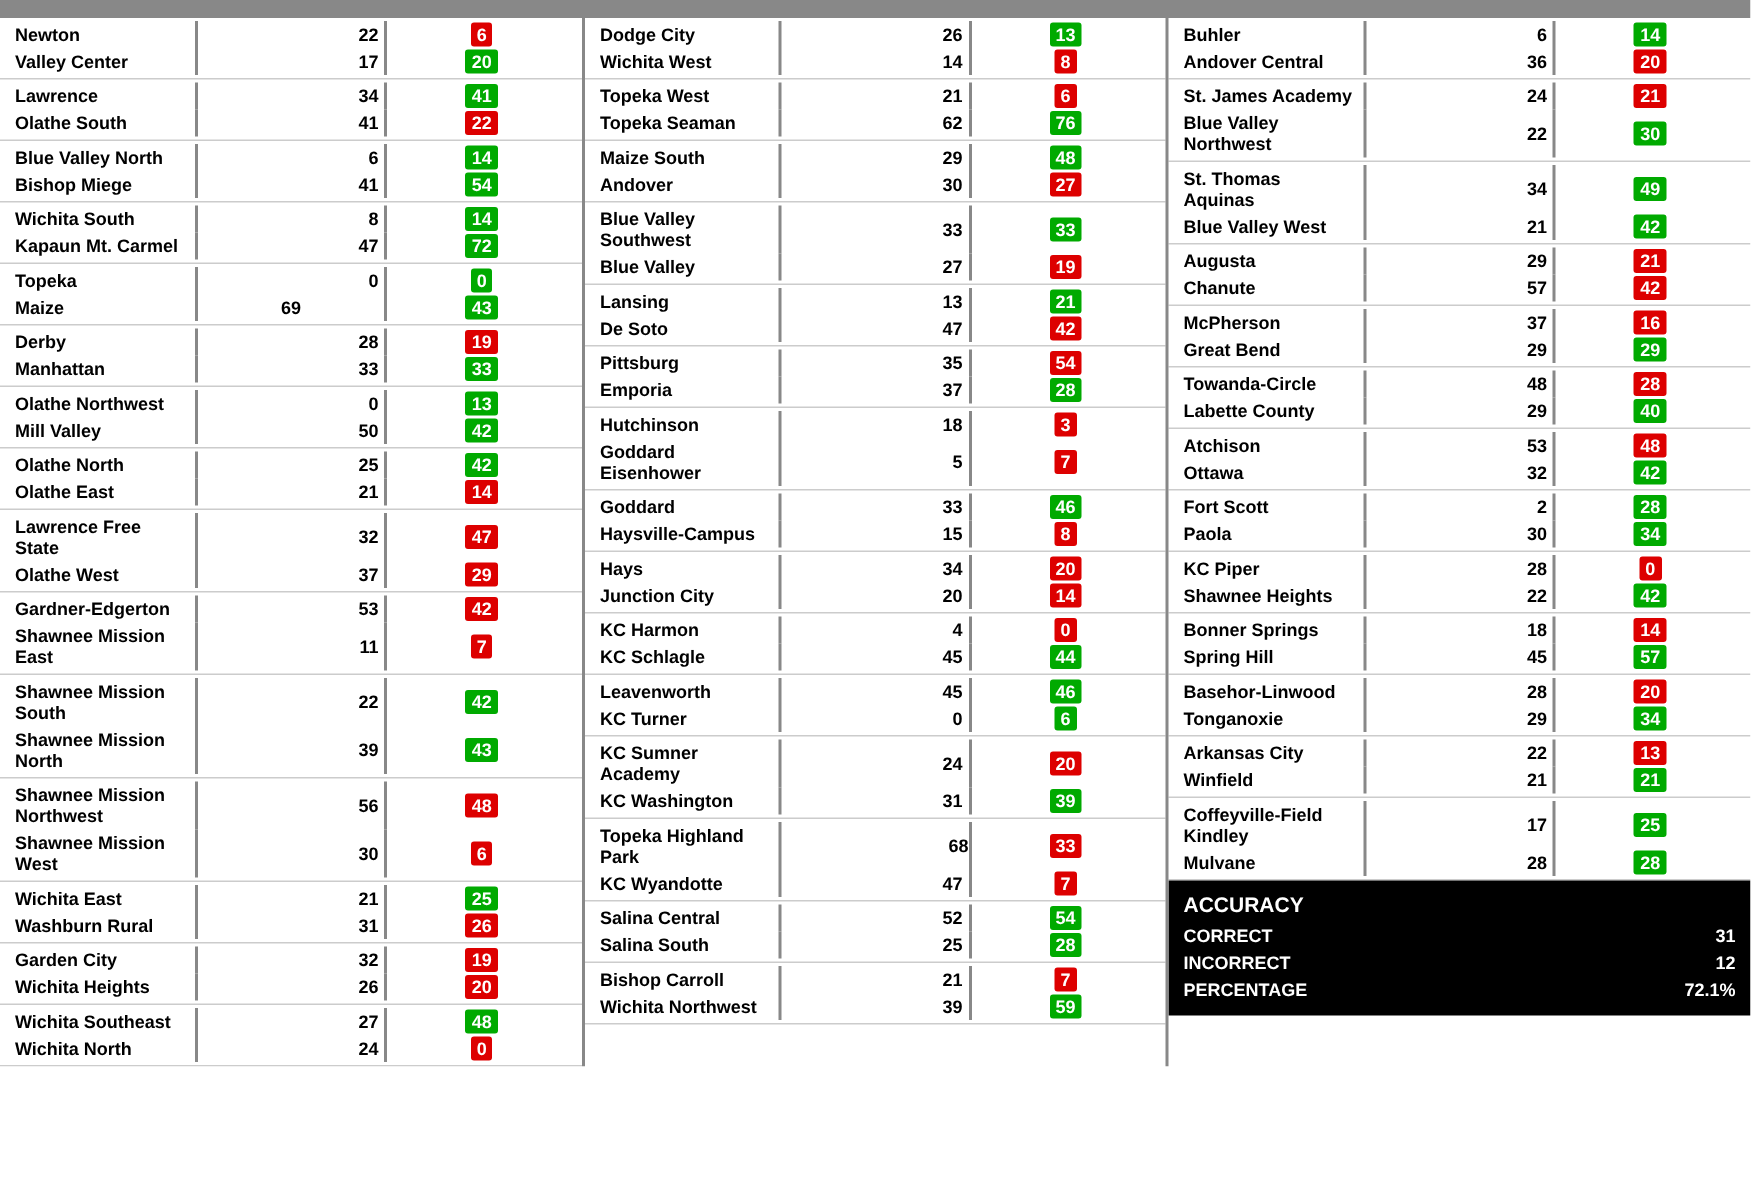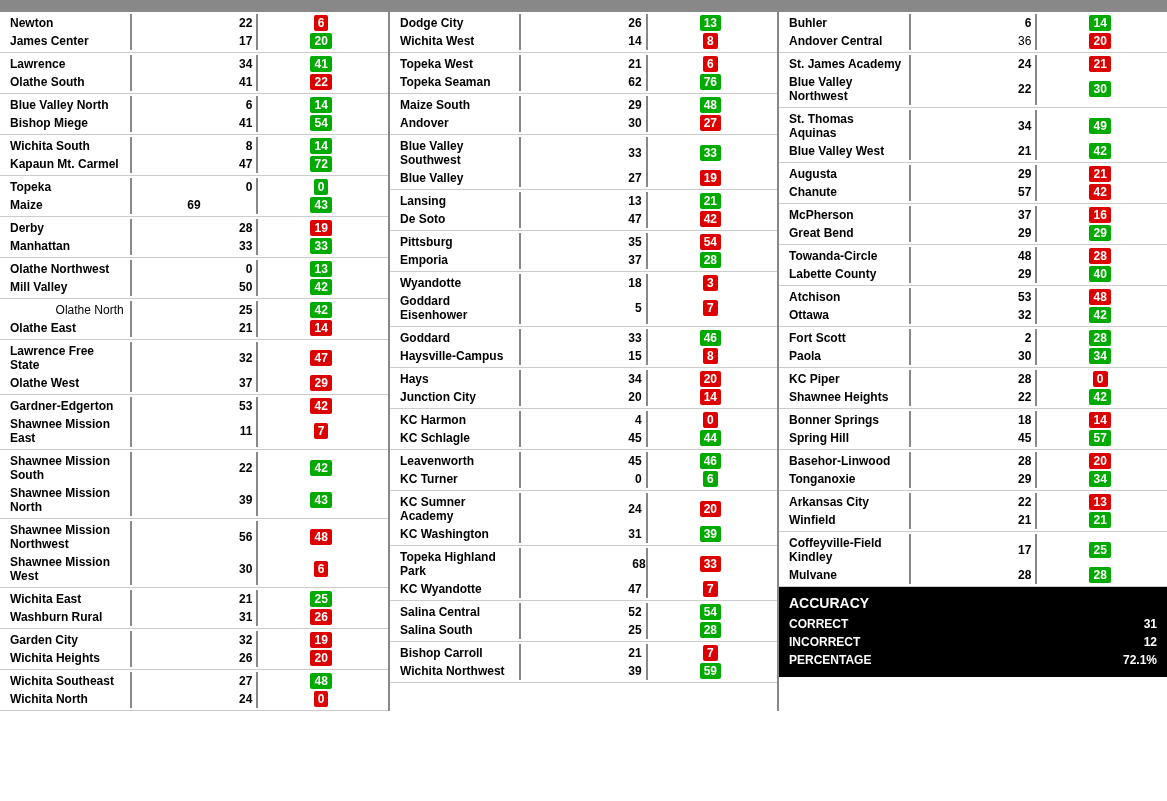--- a/index.html
+++ b/index.html
@@ -99,21 +99,21 @@
               <tr class="game-row">
         <td>
           <table style="width:100%;border-collapse:collapse;">
             <tbody>
                       <tr>
               <td class="team-name" style="padding:2px 6px;font-weight:bold;">Newton</td>
               <td class="score-actual" style="text-align:right;padding:2px 4px;font-weight:bold;">22</td>
               <td style="padding:2px 4px;text-align:center;"><span class="score-pred red">6</span></td>
             </tr>
             <tr>
-              <td class="team-name" style="padding:2px 6px;font-weight:bold;">James Center</td>
+              <td class="team-name" style="padding:2px 6px;font-weight:bold;">Valley Center</td>
               <td class="score-actual" style="text-align:right;padding:2px 4px;font-weight:bold;">17</td>
               <td style="padding:2px 4px;text-align:center;"><span class="score-pred green">20</span></td>
             </tr>
           </tbody>
                   </table>
         </td>
       </tr>
       <tr class="game-row">
         <td>
           <table style="width:100%;border-collapse:collapse;">
@@ -220,21 +220,21 @@
             </tr>
           </tbody>
                   </table>
         </td>
       </tr>
       <tr class="game-row">
         <td>
           <table style="width:100%;border-collapse:collapse;">
             <tbody>
                       <tr>
-              <td class="team-name" style="padding:2px 6px;font-weight:normal;text-align:right;">Olathe North</td>
+              <td class="team-name" style="padding:2px 6px;font-weight:bold;">Olathe North</td>
               <td class="score-actual" style="text-align:right;padding:2px 4px;font-weight:bold;">25</td>
               <td style="padding:2px 4px;text-align:center;"><span class="score-pred green">42</span></td>
             </tr>
             <tr>
               <td class="team-name" style="padding:2px 6px;font-weight:bold;">Olathe East</td>
               <td class="score-actual" style="text-align:right;padding:2px 4px;font-weight:bold;">21</td>
               <td style="padding:2px 4px;text-align:center;"><span class="score-pred red">14</span></td>
             </tr>
           </tbody>
                   </table>
@@ -479,21 +479,21 @@
             </tr>
           </tbody>
                   </table>
         </td>
       </tr>
       <tr class="game-row">
         <td>
           <table style="width:100%;border-collapse:collapse;">
             <tbody>
                       <tr>
-              <td class="team-name" style="padding:2px 6px;font-weight:bold;">Wyandotte</td>
+              <td class="team-name" style="padding:2px 6px;font-weight:bold;">Hutchinson</td>
               <td class="score-actual" style="text-align:right;padding:2px 4px;font-weight:bold;">18</td>
               <td style="padding:2px 4px;text-align:center;"><span class="score-pred red">3</span></td>
             </tr>
             <tr>
               <td class="team-name" style="padding:2px 6px;font-weight:bold;">Goddard Eisenhower</td>
               <td class="score-actual" style="text-align:right;padding:2px 4px;font-weight:bold;">5</td>
               <td style="padding:2px 4px;text-align:center;"><span class="score-pred red">7</span></td>
             </tr>
           </tbody>
                   </table>
@@ -654,21 +654,21 @@
         <td>
           <table style="width:100%;border-collapse:collapse;">
             <tbody>
                       <tr>
               <td class="team-name" style="padding:2px 6px;font-weight:bold;">Buhler</td>
               <td class="score-actual" style="text-align:right;padding:2px 4px;font-weight:bold;">6</td>
               <td style="padding:2px 4px;text-align:center;"><span class="score-pred green">14</span></td>
             </tr>
             <tr>
               <td class="team-name" style="padding:2px 6px;font-weight:bold;">Andover Central</td>
-              <td class="score-actual" style="text-align:right;padding:2px 4px;font-weight:normal;">36</td>
+              <td class="score-actual" style="text-align:right;padding:2px 4px;font-weight:bold;">36</td>
               <td style="padding:2px 4px;text-align:center;"><span class="score-pred red">20</span></td>
             </tr>
           </tbody>
                   </table>
         </td>
       </tr>
       <tr class="game-row">
         <td>
           <table style="width:100%;border-collapse:collapse;">
             <tbody>

